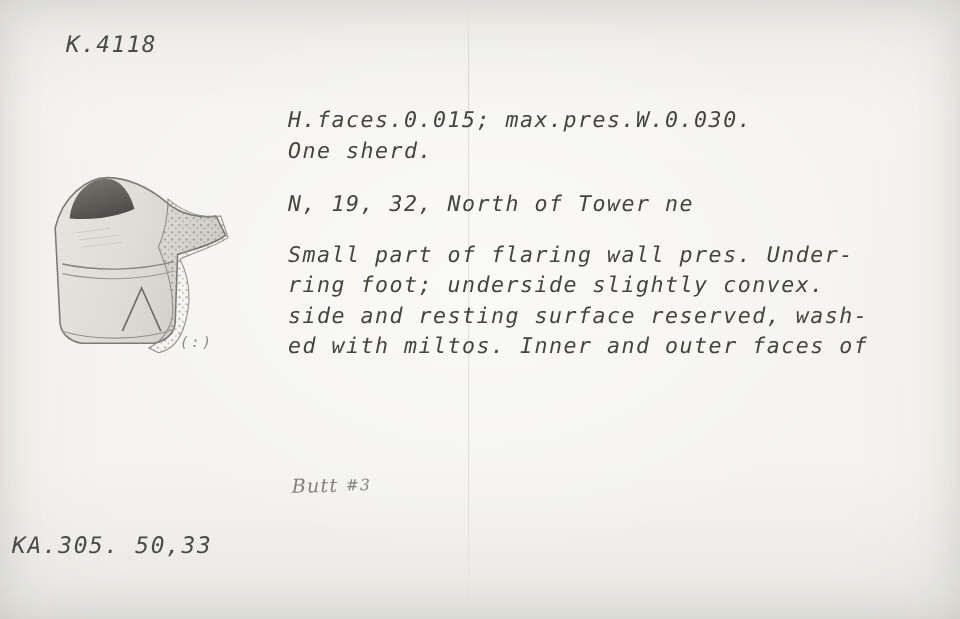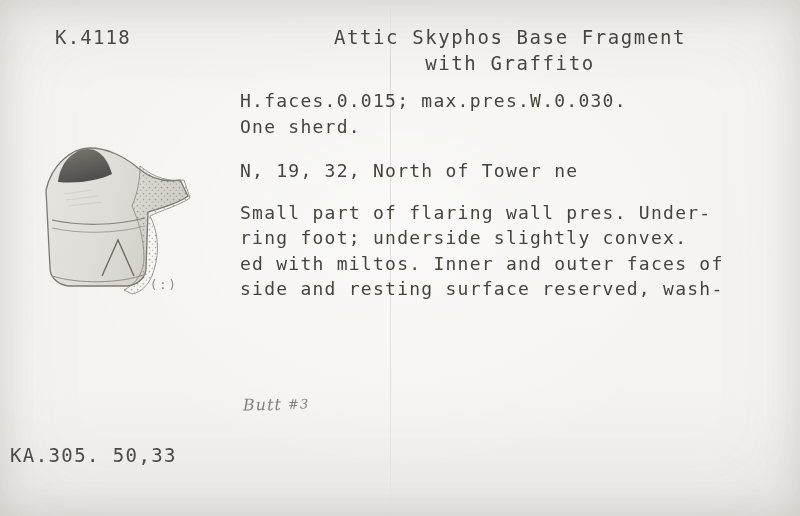--- a/index.html
+++ b/index.html
@@ -27,21 +27,21 @@
     pointer-events: none;
   }
   #card::after {
     content: "";
     position: absolute;
     inset: 0;
     box-shadow: inset 0 0 34px rgba(120,118,110,0.22),
                 inset 0 0 90px rgba(140,138,130,0.10);
     pointer-events: none;
   }
-  .layer { position: absolute; z-index: 3; }
+  .layer { position: absolute; z-index: 3; font-style: italic; }
 
   
   .cat-no {
     left: 55px;
     top: 26px;
     font-size: 19px;
     letter-spacing: 1.2px;
     color: #4a4a46;
   }
   
@@ -154,40 +154,36 @@
 </style>
 </head>
 <body>
 
 <div id="card">
 
   <div class="fold layer"></div>
 
   <div class="layer cat-no">K.4118</div>
 
-  <div class="layer title-block">
-    <div>Attic Skyphos Base Fragment</div>
-    <div class="title-line2">with Graffito</div>
-  </div>
 
   <div class="layer body-col">
     <div class="para">H.faces.0.015; max.pres.W.0.030.</div>
     <div class="para">One sherd.</div>
 
     <div class="gap"></div>
 
     <div class="para">N, 19, 32,  North of Tower ne</div>
 
     <div class="gap-sm"></div>
     <div class="gap-sm"></div>
 
     <div class="para">Small part of flaring wall pres. Under-</div>
     <div class="para">ring foot; underside slightly convex.</div>
+    <div class="para">side and resting surface reserved, wash-</div>
     <div class="para">ed with miltos. Inner and outer faces of</div>
-    <div class="para">side and resting surface reserved, wash-</div>
   </div>
 
   <div class="layer pencil-note">
     <span>Butt</span>
     <span class="small">#3</span>
   </div>
 
   <div class="layer accession">KA.305. 50,33</div>
 
   <div class="layer scale-mark">(:)</div>

